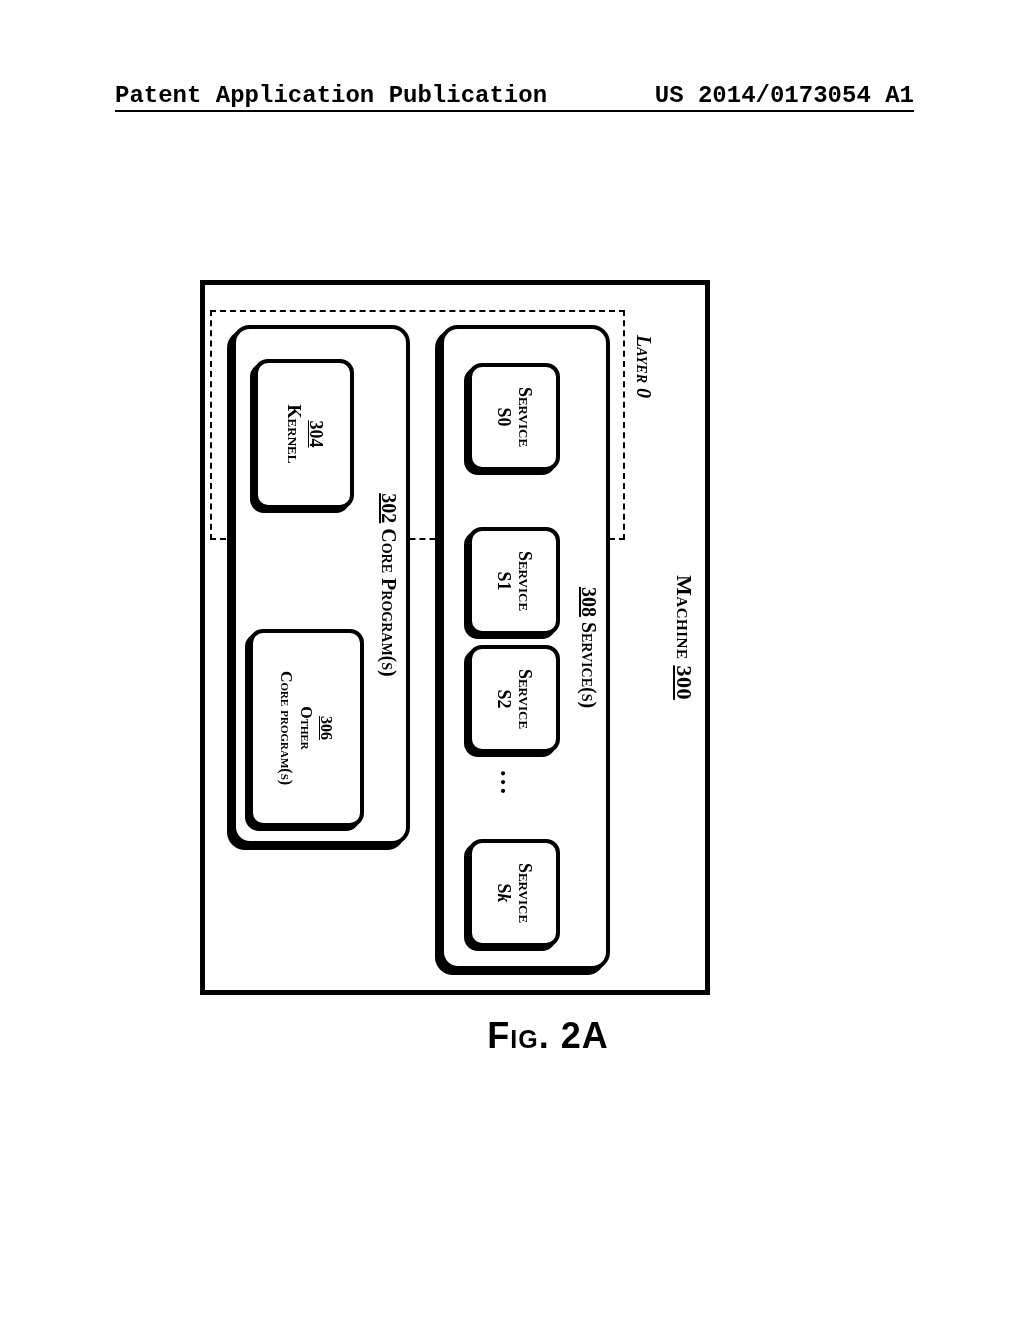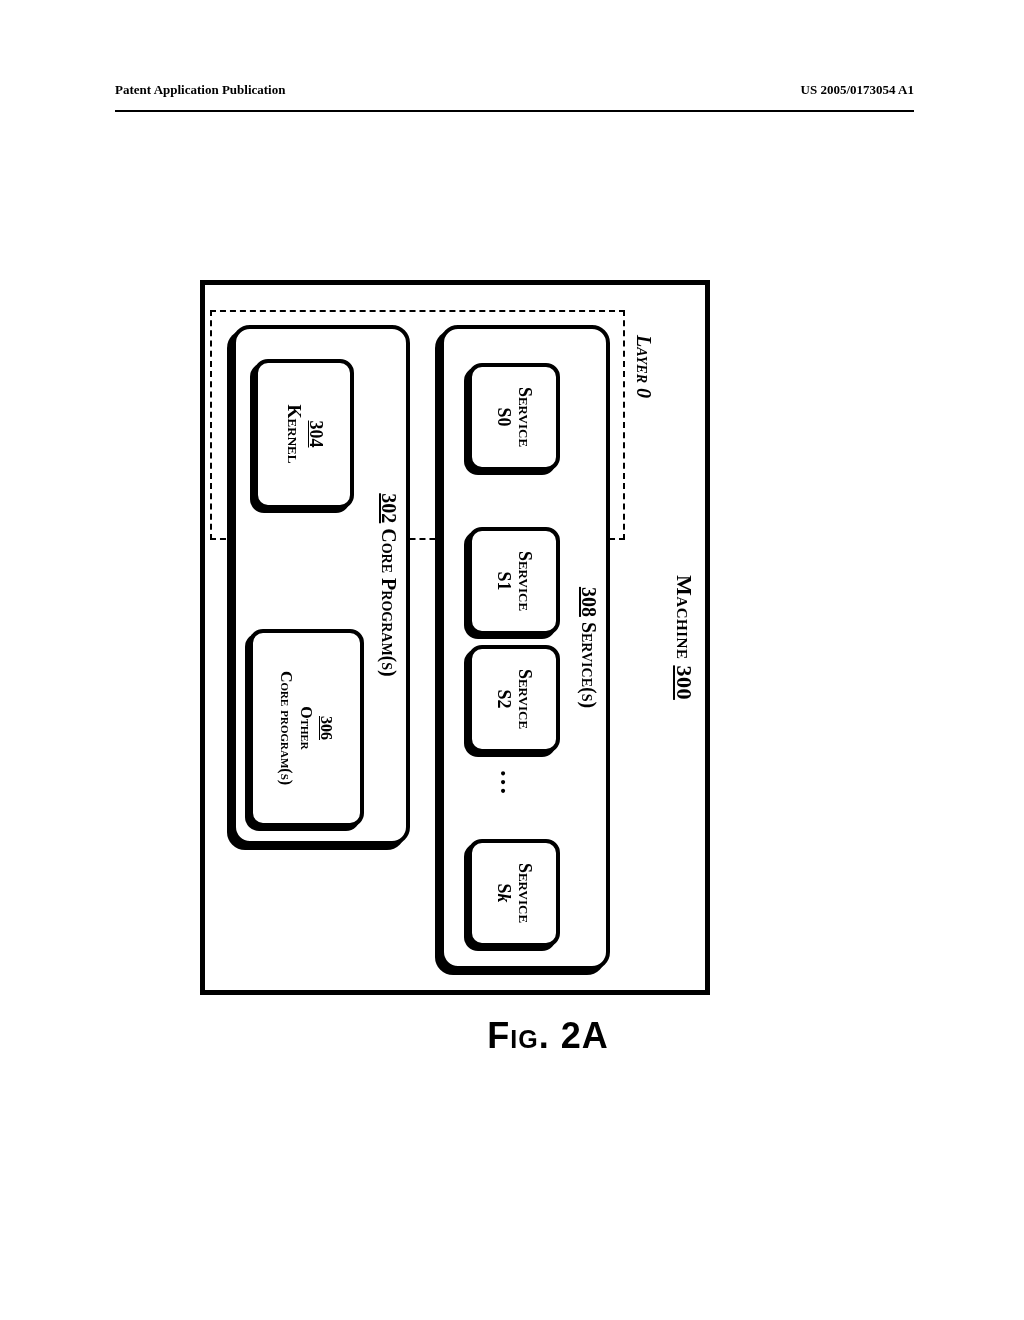--- a/index.html
+++ b/index.html
@@ -1,20 +1,20 @@
 <!DOCTYPE html>
 <html><head>
 <meta charset="utf-8">
 <style>
   * { box-sizing: border-box; margin: 0; padding: 0; }
   html, body { width: 1024px; height: 1320px; background: #fff; font-family: "Times New Roman", Times, serif; }
   .page { position: relative; width: 1024px; height: 1320px; }
 
   
-  .header { position: absolute; top: 82px; left: 115px; right: 110px; font-family: Liberation Serif, serif; font-size: 13px; font-weight: bold; }
+  .header { position: absolute; top: 82px; left: 115px; right: 110px; font-family: Liberation Mono, monospace; font-size: 24px; font-weight: bold; }
   .header-row { display: flex; justify-content: space-between; align-items: baseline; }
   .header-rule { position: absolute; top: 110px; left: 115px; right: 110px; border-top: 2px solid #000; }
 
   
   .fig-area { position: absolute; left: 200px; top: 280px; width: 510px; height: 715px; }
 
   
   .stage { position: absolute; left: 0; top: 0; width: 715px; height: 510px;
            transform-origin: top left; transform: rotate(90deg) translateY(-510px); }
 
@@ -71,21 +71,21 @@
   .fig-caption .sc { font-variant: small-caps; }
 </style>
 </head>
 <body>
 
 <div class="page">
 
   <div class="header">
     <div class="header-row">
       <span>Patent Application Publication</span>
-      <span>US 2005/0173054 A1</span>
+      <span>US 2014/0173054 A1</span>
     </div>
   </div>
   <div class="header-rule"></div>
 
   <div class="fig-area">
     <div class="stage">
 
       <div class="machine-box">
         <div class="machine-title">
           <span>Machine</span>

